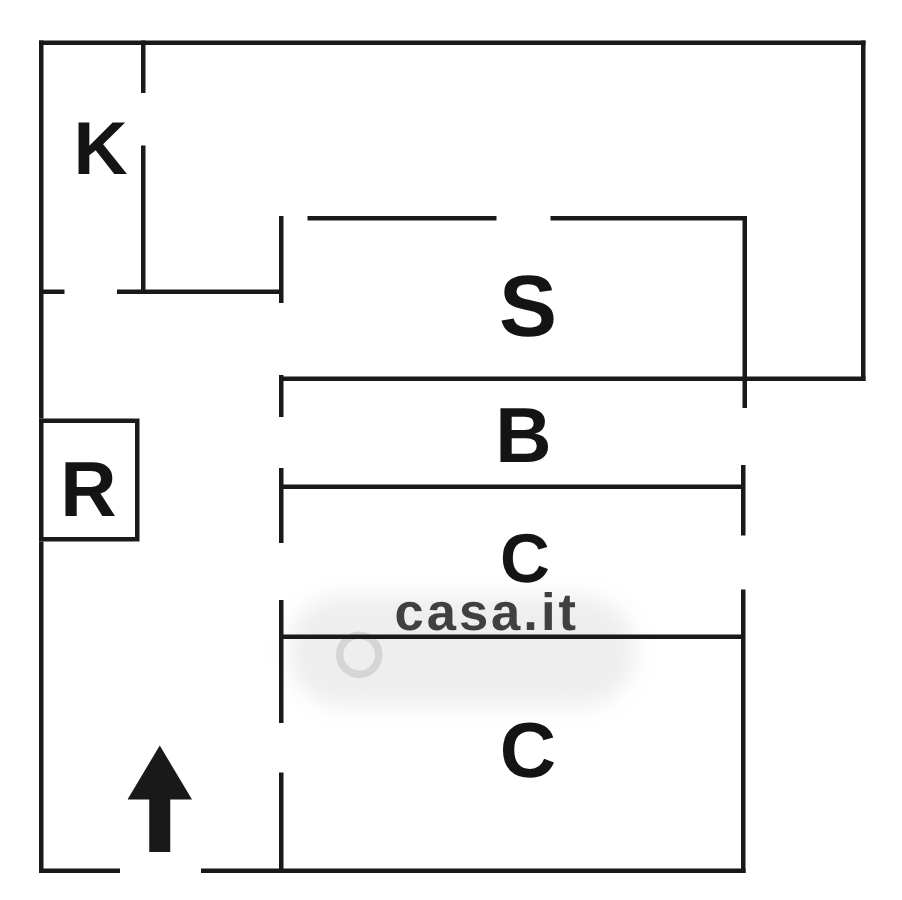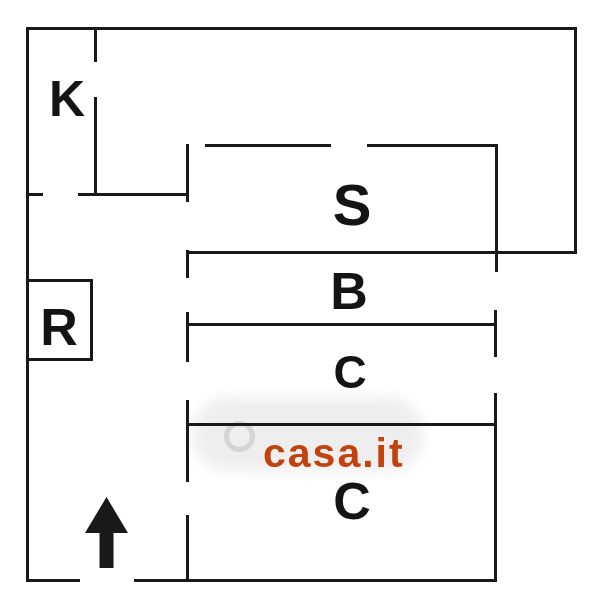--- a/index.html
+++ b/index.html
@@ -61,21 +61,21 @@
   }
 </style>
 </head>
 <body>
 
 <div class="plan">
 
   <div class="layer" id="watermark-layer">
     <span class="watermark-glow" style="left: 192px; top: 397px; width: 232px; height: 74px;"></span>
     <span class="watermark-logo" style="left: 224px; top: 421px; width: 31px; height: 31px;"></span>
-    <span class="watermark-text" style="left: 263px; top: 433px; font-size: 41px; color: #c2410c;">casa.it</span>
+    <span class="watermark-text" style="left: 263px; top: 391px; font-size: 35px; color: #404040;">casa.it</span>
   </div>
 
   <div class="layer" id="walls-layer">
       <div class="wall" style="left: 26px; top: 27px; width: 551px; height: 3px; background: rgb(25, 25, 25);"></div>
       <div class="wall" style="left: 26px; top: 193px; width: 17px; height: 3px; background: rgb(25, 25, 25);"></div>
       <div class="wall" style="left: 78px; top: 193px; width: 110px; height: 3px; background: rgb(25, 25, 25);"></div>
       <div class="wall" style="left: 205px; top: 144px; width: 126px; height: 3px; background: rgb(25, 25, 25);"></div>
       <div class="wall" style="left: 367px; top: 144px; width: 131px; height: 3px; background: rgb(25, 25, 25);"></div>
       <div class="wall" style="left: 187px; top: 251px; width: 390px; height: 3px; background: rgb(25, 25, 25);"></div>
       <div class="wall" style="left: 187px; top: 323px; width: 307px; height: 3px; background: rgb(25, 25, 25);"></div>

